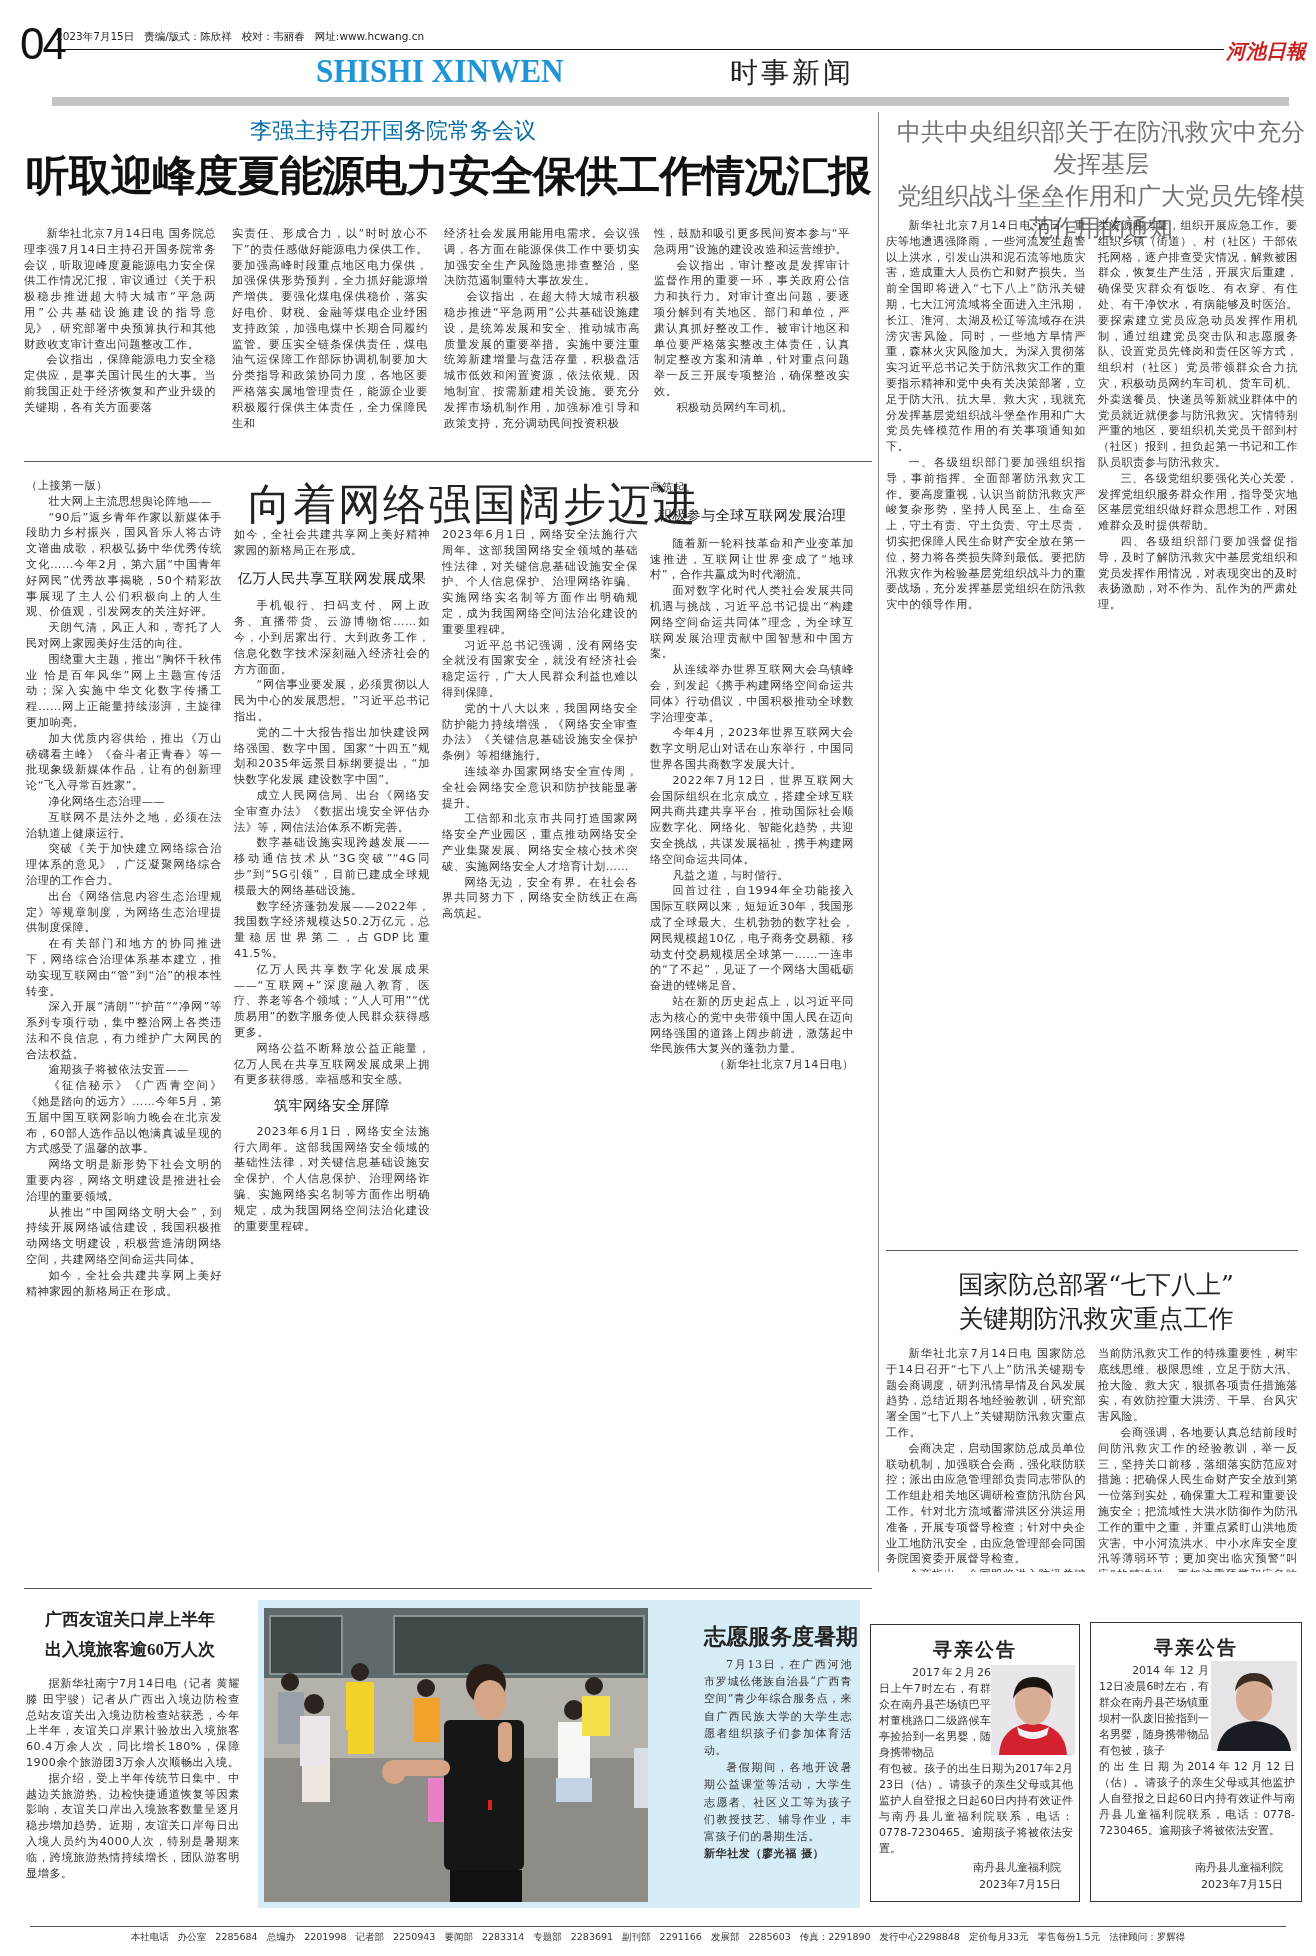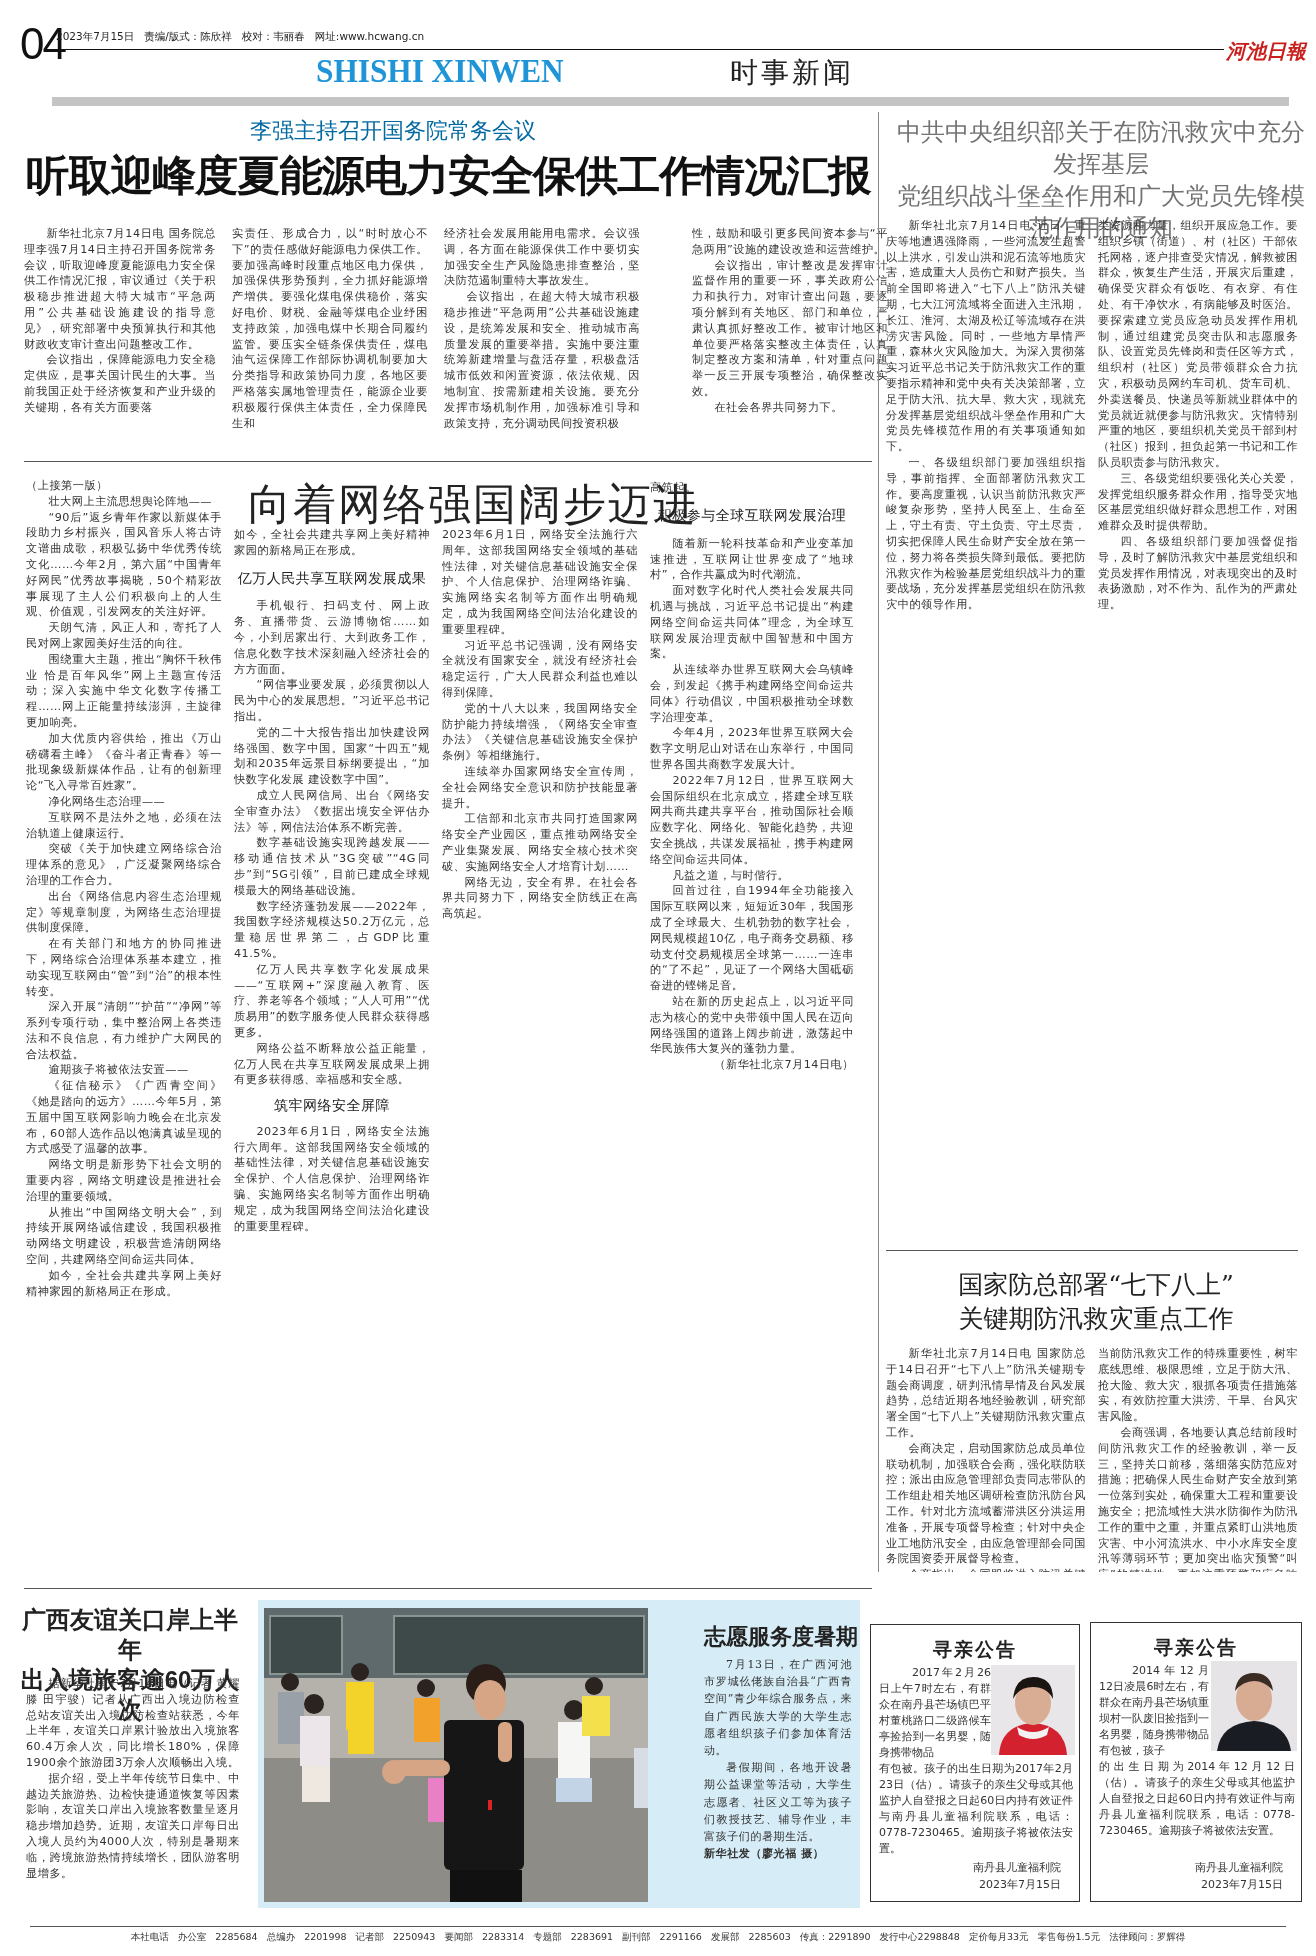--- a/index.html
+++ b/index.html
@@ -25,21 +25,21 @@
 
   .top-kicker { left: 250px; top: 116px; font-family: "DejaVu Serif", serif; font-size: 22px; color: #0369a1; }
   .top-title { left: 26px; top: 148px; font-family: "DejaVu Sans", sans-serif; font-weight: bold; font-size: 42px; color: #111; letter-spacing: -1px; transform: scaleX(1.03); transform-origin: left; }
 
   .right-title { left: 896px; top: 116px; width: 410px; text-align: center; font-family: "DejaVu Serif", serif; font-size: 24px; line-height: 32px; color: #737373; }
 
   .mid-title { left: 248px; top: 476px; font-family: "DejaVu Serif", serif; font-size: 43px; color: #222; letter-spacing: 2px; }
 
   .flood-title { left: 886px; top: 1268px; width: 420px; text-align: center; font-family: "DejaVu Serif", serif; font-size: 25px; line-height: 34px; color: #222; }
 
-  .gx-title { left: 20px; top: 1605px; width: 220px; text-align: center; font-family: Liberation Sans, sans-serif; font-weight: bold; font-size: 24px; line-height: 30px; color: #222; }
+  .gx-title { left: 20px; top: 1605px; width: 220px; text-align: center; font-family: Liberation Serif, serif; font-weight: bold; font-size: 17px; line-height: 30px; color: #222; }
 
   
   .photo-box { left: 258px; top: 1600px; width: 602px; height: 308px; background: #d6ecf6; }
   .photo { left: 264px; top: 1608px; width: 384px; height: 294px; background: linear-gradient(180deg, #6e7b7c 0%, #9aa09d 22%, #b7b6ae 40%, #8f8d88 100%); overflow: hidden; }
   .photo-title { left: 704px; top: 1622px; font-family: "DejaVu Serif", serif; font-weight: bold; font-size: 22px; color: #222; }
   .photo-caption { left: 704px; top: 1656px; width: 148px; font-family: "DejaVu Serif", serif; font-size: 11px; line-height: 17.2px; color: #333; text-align: justify; letter-spacing: 0.6px; }
 
   
   .notice { position: absolute; border: 1px solid #333; background: #fff; }
   .notice-title { position: absolute; left: 0; width: 100%; top: 12px; text-align: center; font-weight: bold; font-size: 19px; color: #222; letter-spacing: 2px; }
@@ -74,24 +74,24 @@
   <p>新华社北京7月14日电 国务院总理李强7月14日主持召开国务院常务会议，听取迎峰度夏能源电力安全保供工作情况汇报，审议通过《关于积极稳步推进超大特大城市“平急两用”公共基础设施建设的指导意见》，研究部署中央预算执行和其他财政收支审计查出问题整改工作。</p>
   <p>会议指出，保障能源电力安全稳定供应，是事关国计民生的大事。当前我国正处于经济恢复和产业升级的关键期，各有关方面要落</p>
 </div>
 <div class="col" style="left:232px;top:226px;width:196px;height:232px;">
   <p class="noind">实责任、形成合力，以“时时放心不下”的责任感做好能源电力保供工作。要加强高峰时段重点地区电力保供，加强保供形势预判，全力抓好能源增产增供。要强化煤电保供稳价，落实好电价、财税、金融等煤电企业纾困支持政策，加强电煤中长期合同履约监管。要压实全链条保供责任，煤电油气运保障工作部际协调机制要加大分类指导和政策协同力度，各地区要严格落实属地管理责任，能源企业要积极履行保供主体责任，全力保障民生和</p>
 </div>
 <div class="col" style="left:444px;top:226px;width:196px;height:232px;">
   <p class="noind">经济社会发展用能用电需求。会议强调，各方面在能源保供工作中要切实加强安全生产风险隐患排查整治，坚决防范遏制重特大事故发生。</p>
   <p>会议指出，在超大特大城市积极稳步推进“平急两用”公共基础设施建设，是统筹发展和安全、推动城市高质量发展的重要举措。实施中要注重统筹新建增量与盘活存量，积极盘活城市低效和闲置资源，依法依规、因地制宜、按需新建相关设施。要充分发挥市场机制作用，加强标准引导和政策支持，充分调动民间投资积极</p>
 </div>
-<div class="col" style="left:654px;top:226px;width:196px;height:232px;margin-left:38px;">
+<div class="col" style="left:654px;top:226px;width:196px;height:232px;">
   <p class="noind">性，鼓励和吸引更多民间资本参与“平急两用”设施的建设改造和运营维护。</p>
   <p>会议指出，审计整改是发挥审计监督作用的重要一环，事关政府公信力和执行力。对审计查出问题，要逐项分解到有关地区、部门和单位，严肃认真抓好整改工作。被审计地区和单位要严格落实整改主体责任，认真制定整改方案和清单，针对重点问题举一反三开展专项整治，确保整改实效。</p>
-  <p>在社会各界共同努力下。</p>
+  <p>积极动员网约车司机。</p>
 </div>
 <div class="divider" style="left:24px;top:461px;width:848px;"></div>
 
 <div class="abs right-title">
   <div>中共中央组织部关于在防汛救灾中充分发挥基层</div>
   <div>党组织战斗堡垒作用和广大党员先锋模范作用的通知</div>
 </div>
 <div class="col" style="left:886px;top:218px;width:200px;height:1124px;">
   <p>新华社北京7月14日电 近日，重庆等地遭遇强降雨，一些河流发生超警以上洪水，引发山洪和泥石流等地质灾害，造成重大人员伤亡和财产损失。当前全国即将进入“七下八上”防汛关键期，七大江河流域将全面进入主汛期，长江、淮河、太湖及松辽等流域存在洪涝灾害风险。同时，一些地方旱情严重，森林火灾风险加大。为深入贯彻落实习近平总书记关于防汛救灾工作的重要指示精神和党中央有关决策部署，立足于防大汛、抗大旱、救大灾，现就充分发挥基层党组织战斗堡垒作用和广大党员先锋模范作用的有关事项通知如下。</p>
   <p>一、各级组织部门要加强组织指导，事前指挥、全面部署防汛救灾工作。要高度重视，认识当前防汛救灾严峻复杂形势，坚持人民至上、生命至上，守土有责、守土负责、守土尽责，切实把保障人民生命财产安全放在第一位，努力将各类损失降到最低。要把防汛救灾作为检验基层党组织战斗力的重要战场，充分发挥基层党组织在防汛救灾中的领导作用。</p>

